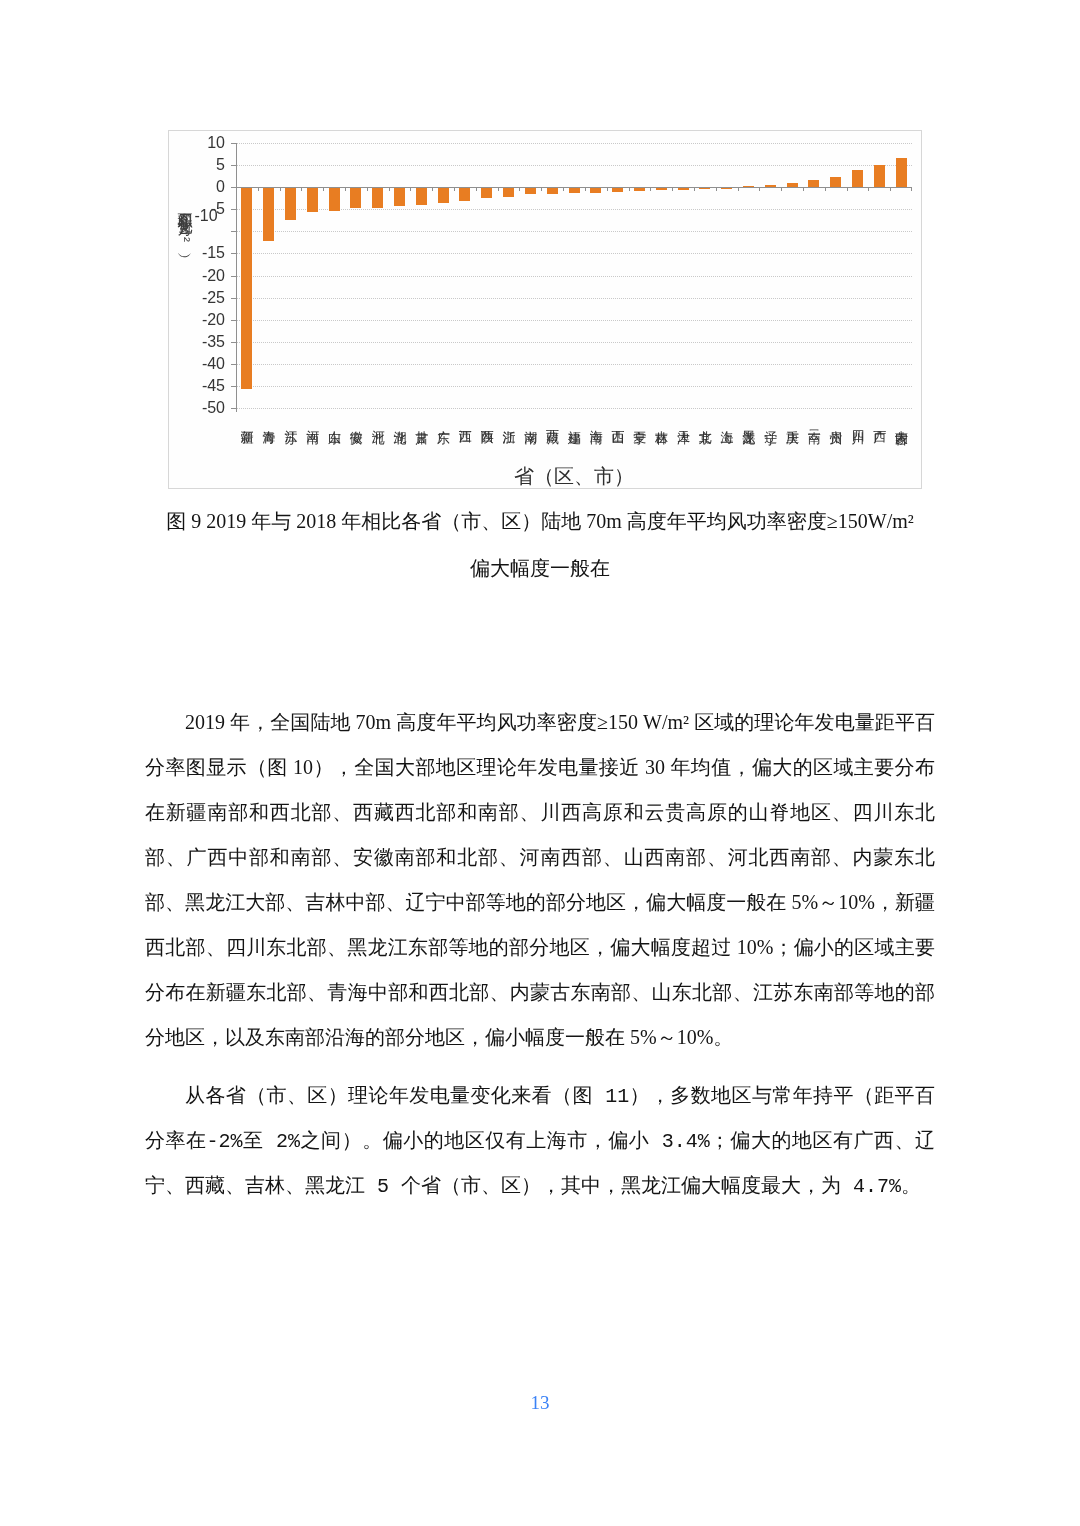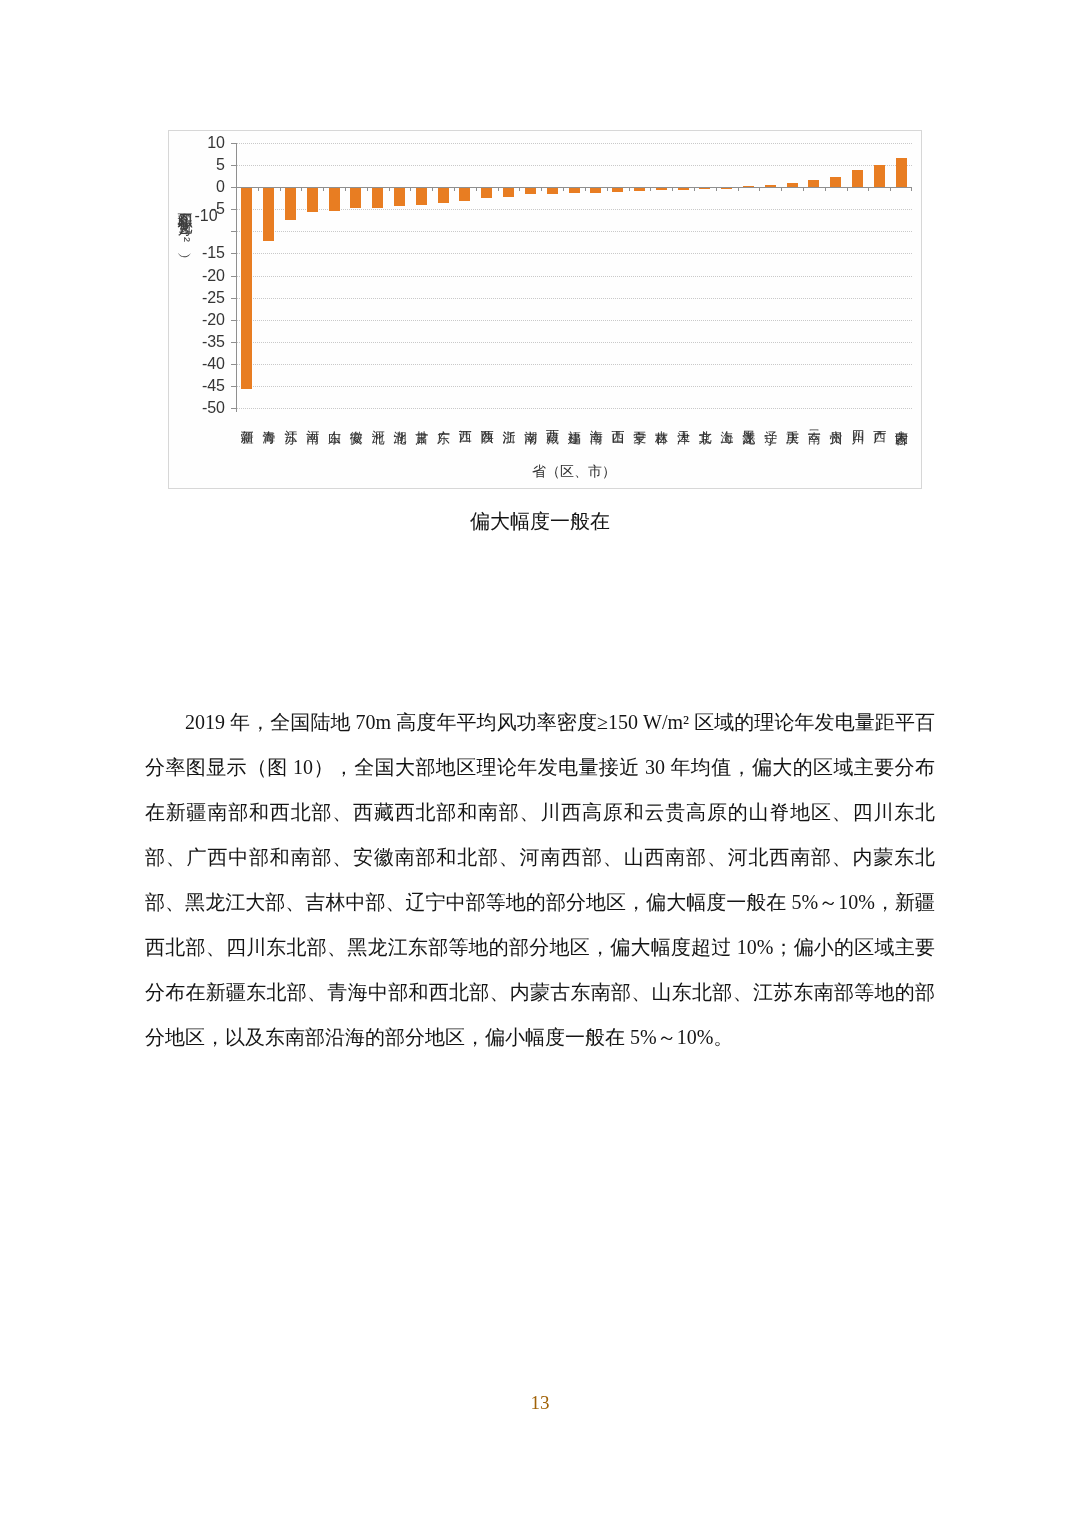--- a/index.html
+++ b/index.html
@@ -36,41 +36,41 @@
   .btick{position:absolute; width:1px; height:4px; background:#8f8f8f;}
   .bar{position:absolute; background:var(--bar);}
   .x-labels{position:absolute; left:67px; top:289px; width:676px; height:66px;}
   .xlab{
     position:absolute; top:0; writing-mode:vertical-rl; text-orientation:upright;
     font-size:13px; color:#2e2e2e; font-family:"Liberation Serif", serif;
     line-height:21px; letter-spacing:1px; height:66px;
   }
   .x-title{
     position:absolute; left:67px; top:332px; width:676px; text-align:center;
-    font-size:14px; color:#2e2e2e; font-family:"Liberation Serif", serif;
+    font-size:20px; color:#2e2e2e; font-family:"Liberation Serif", serif;
   }
   
   .caption{
     position:absolute; left:145px; top:498px; width:790px; text-align:center;
     font-size:20px; line-height:47px; color:#141414;
   }
   .section-heading{
     position:absolute; left:172px; top:628px; width:760px;
     font-size:27px; font-weight:bold; letter-spacing:1px; color:#0d0d0d;
   }
   .body-text{
     position:absolute; left:145px; top:700px; width:790px;
     font-size:20px; line-height:45px; text-align:justify; color:#141414;
   }
   .body-text p{margin:0; text-indent:2em;}
   .body-text p + p{margin-top:2px;font-family:Liberation Mono, monospace;}
   .body-text p.gap{margin-top:14px;}
   .page-number{
     position:absolute; left:0; top:1392px; width:100%; text-align:center;
-    font-size:19px; color:#a16207;
+    font-size:19px; color:#3b82f6;
   }
 </style>
 </head>
 <body>
 
 <div class="page">
 
   <div class="chart-box">
     <div class="y-title">面积变化（万km²）</div>
     <div class="y-labels">
@@ -210,23 +210,25 @@
         <div class="xlab" style="left: 566.968px; width: 21.8065px; line-height: 21.8065px;">云南</div>
         <div class="xlab" style="left: 588.774px; width: 21.8065px; line-height: 21.8065px;">贵州</div>
         <div class="xlab" style="left: 610.581px; width: 21.8065px; line-height: 21.8065px;">四川</div>
         <div class="xlab" style="left: 632.387px; width: 21.8065px; line-height: 21.8065px;">广西</div>
         <div class="xlab" style="left: 654.194px; width: 21.8065px; line-height: 21.8065px;">内蒙古</div>
       </div>
     <div class="x-title">省（区、市）</div>
   </div>
 
   <div class="caption">
+    <div>图 9  2019 年与 2018 年相比各省（市、区）陆地 70m 高度年平均风功率密度≥150W/m²</div>
     <div>偏大幅度一般在</div>
   </div>
 
 
   <div class="body-text">
     <p>2019 年，全国陆地 70m 高度年平均风功率密度≥150 W/m² 区域的理论年发电量距平百分率图显示（图 10），全国大部地区理论年发电量接近 30 年均值，偏大的区域主要分布在新疆南部和西北部、西藏西北部和南部、川西高原和云贵高原的山脊地区、四川东北部、广西中部和南部、安徽南部和北部、河南西部、山西南部、河北西南部、内蒙东北部、黑龙江大部、吉林中部、辽宁中部等地的部分地区，偏大幅度一般在 5%～10%，新疆西北部、四川东北部、黑龙江东部等地的部分地区，偏大幅度超过 10%；偏小的区域主要分布在新疆东北部、青海中部和西北部、内蒙古东南部、山东北部、江苏东南部等地的部分地区，以及东南部沿海的部分地区，偏小幅度一般在 5%～10%。</p>
+    <p class="gap">从各省（市、区）理论年发电量变化来看（图 11），多数地区与常年持平（距平百分率在-2%至 2%之间）。偏小的地区仅有上海市，偏小 3.4%；偏大的地区有广西、辽宁、西藏、吉林、黑龙江 5 个省（市、区），其中，黑龙江偏大幅度最大，为 4.7%。</p>
   </div>
 
   <div class="page-number">13</div>
 
 </div>
 
 </body></html>

